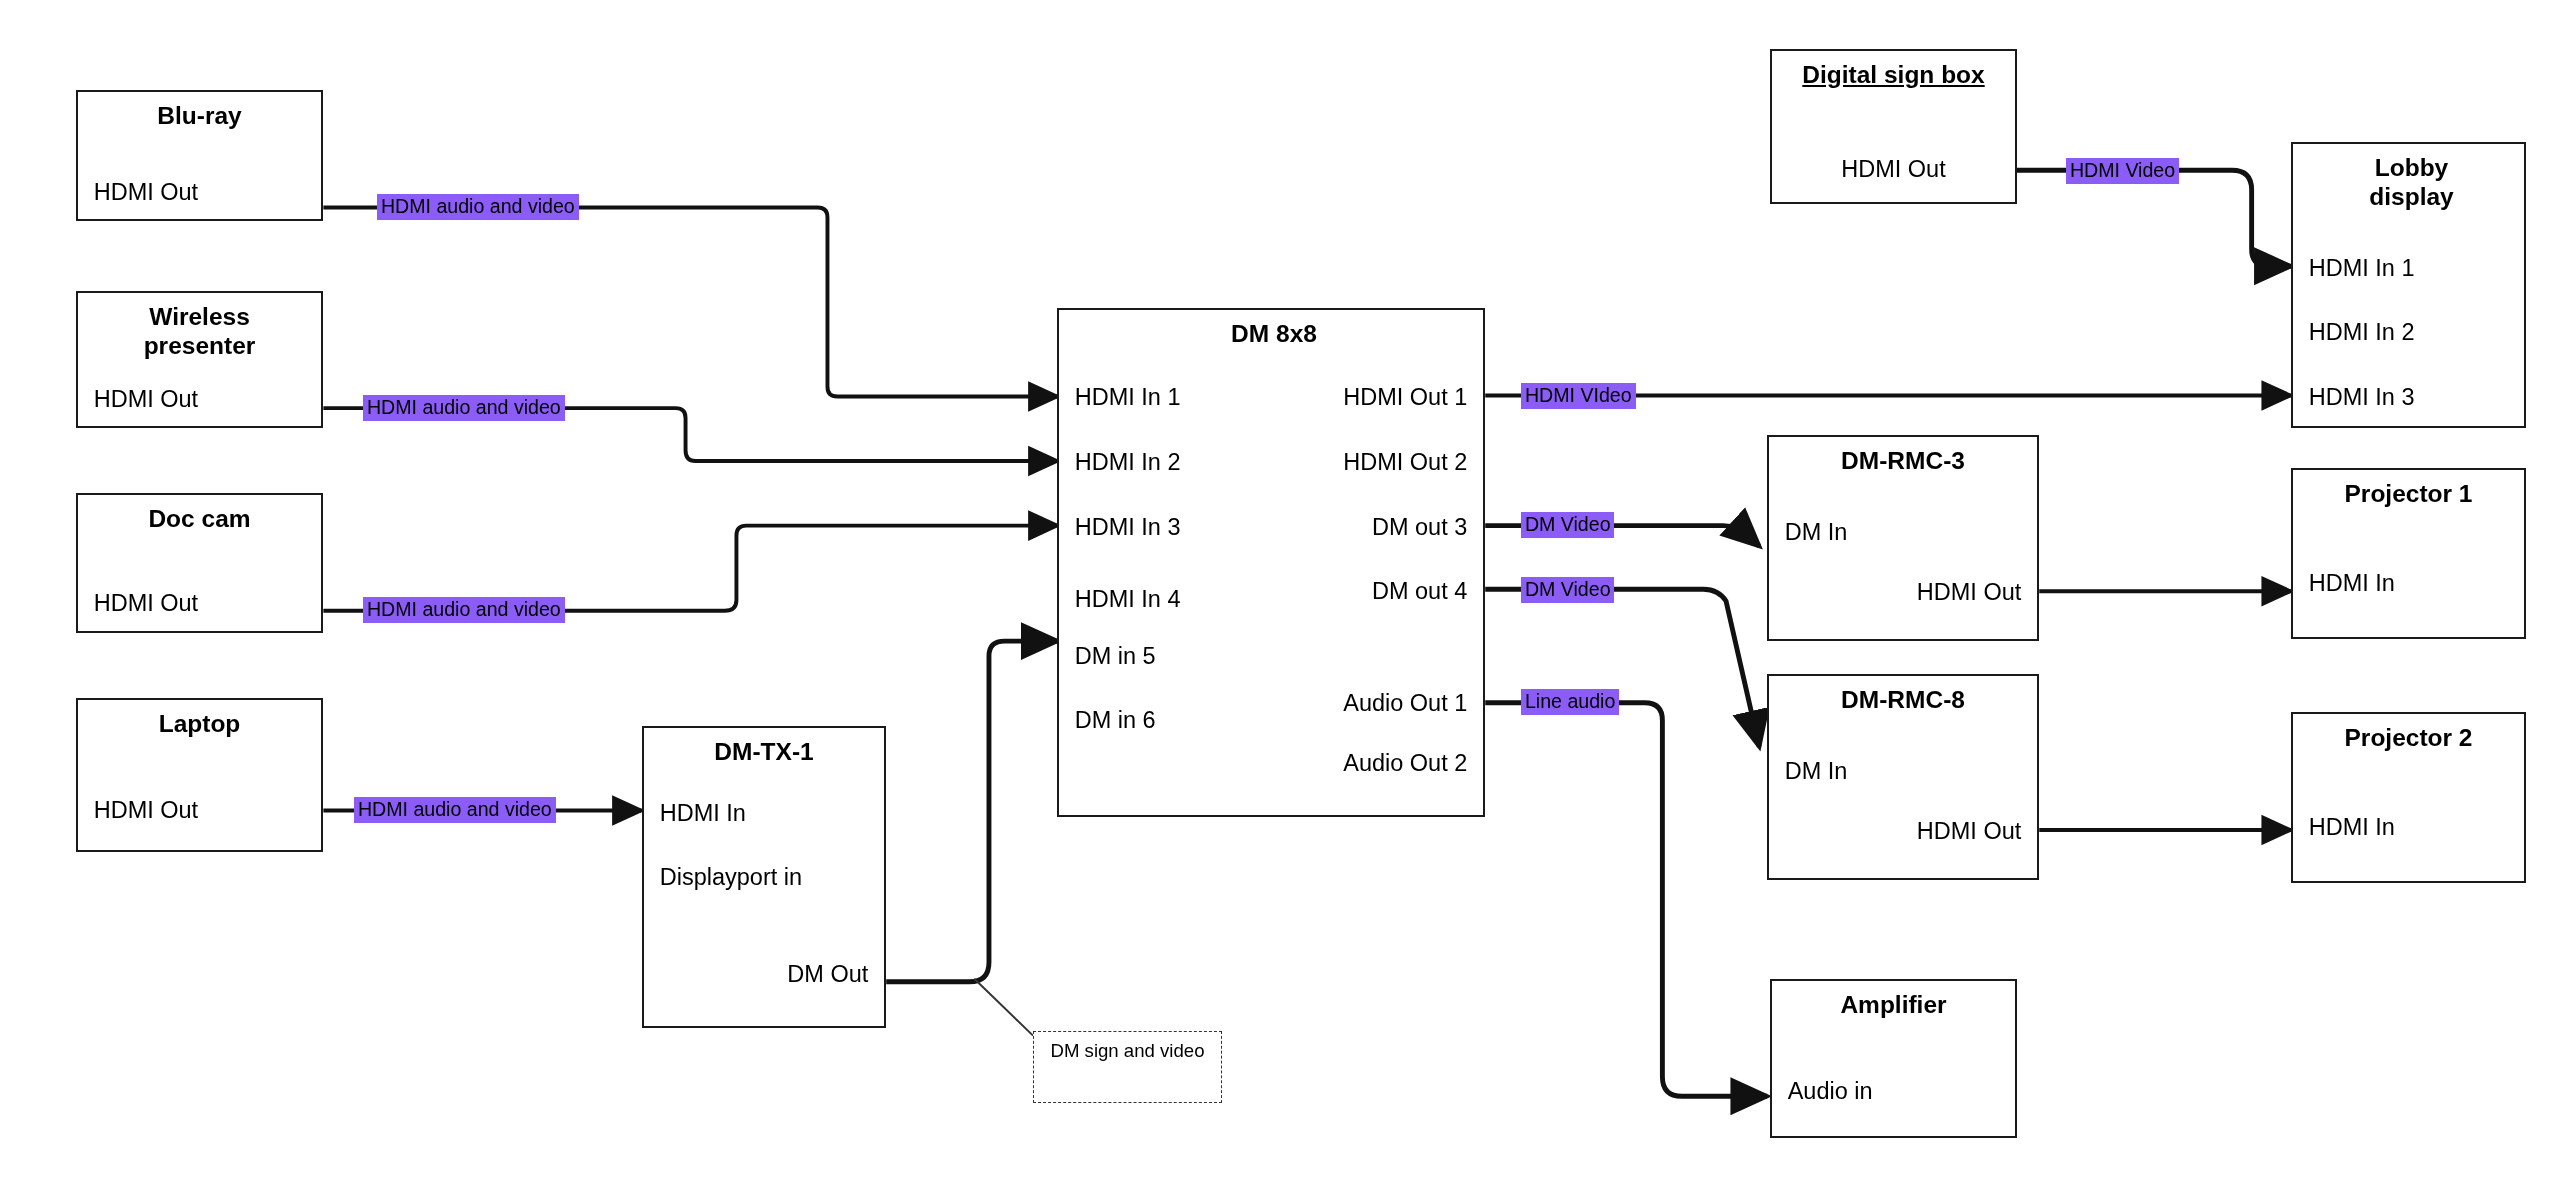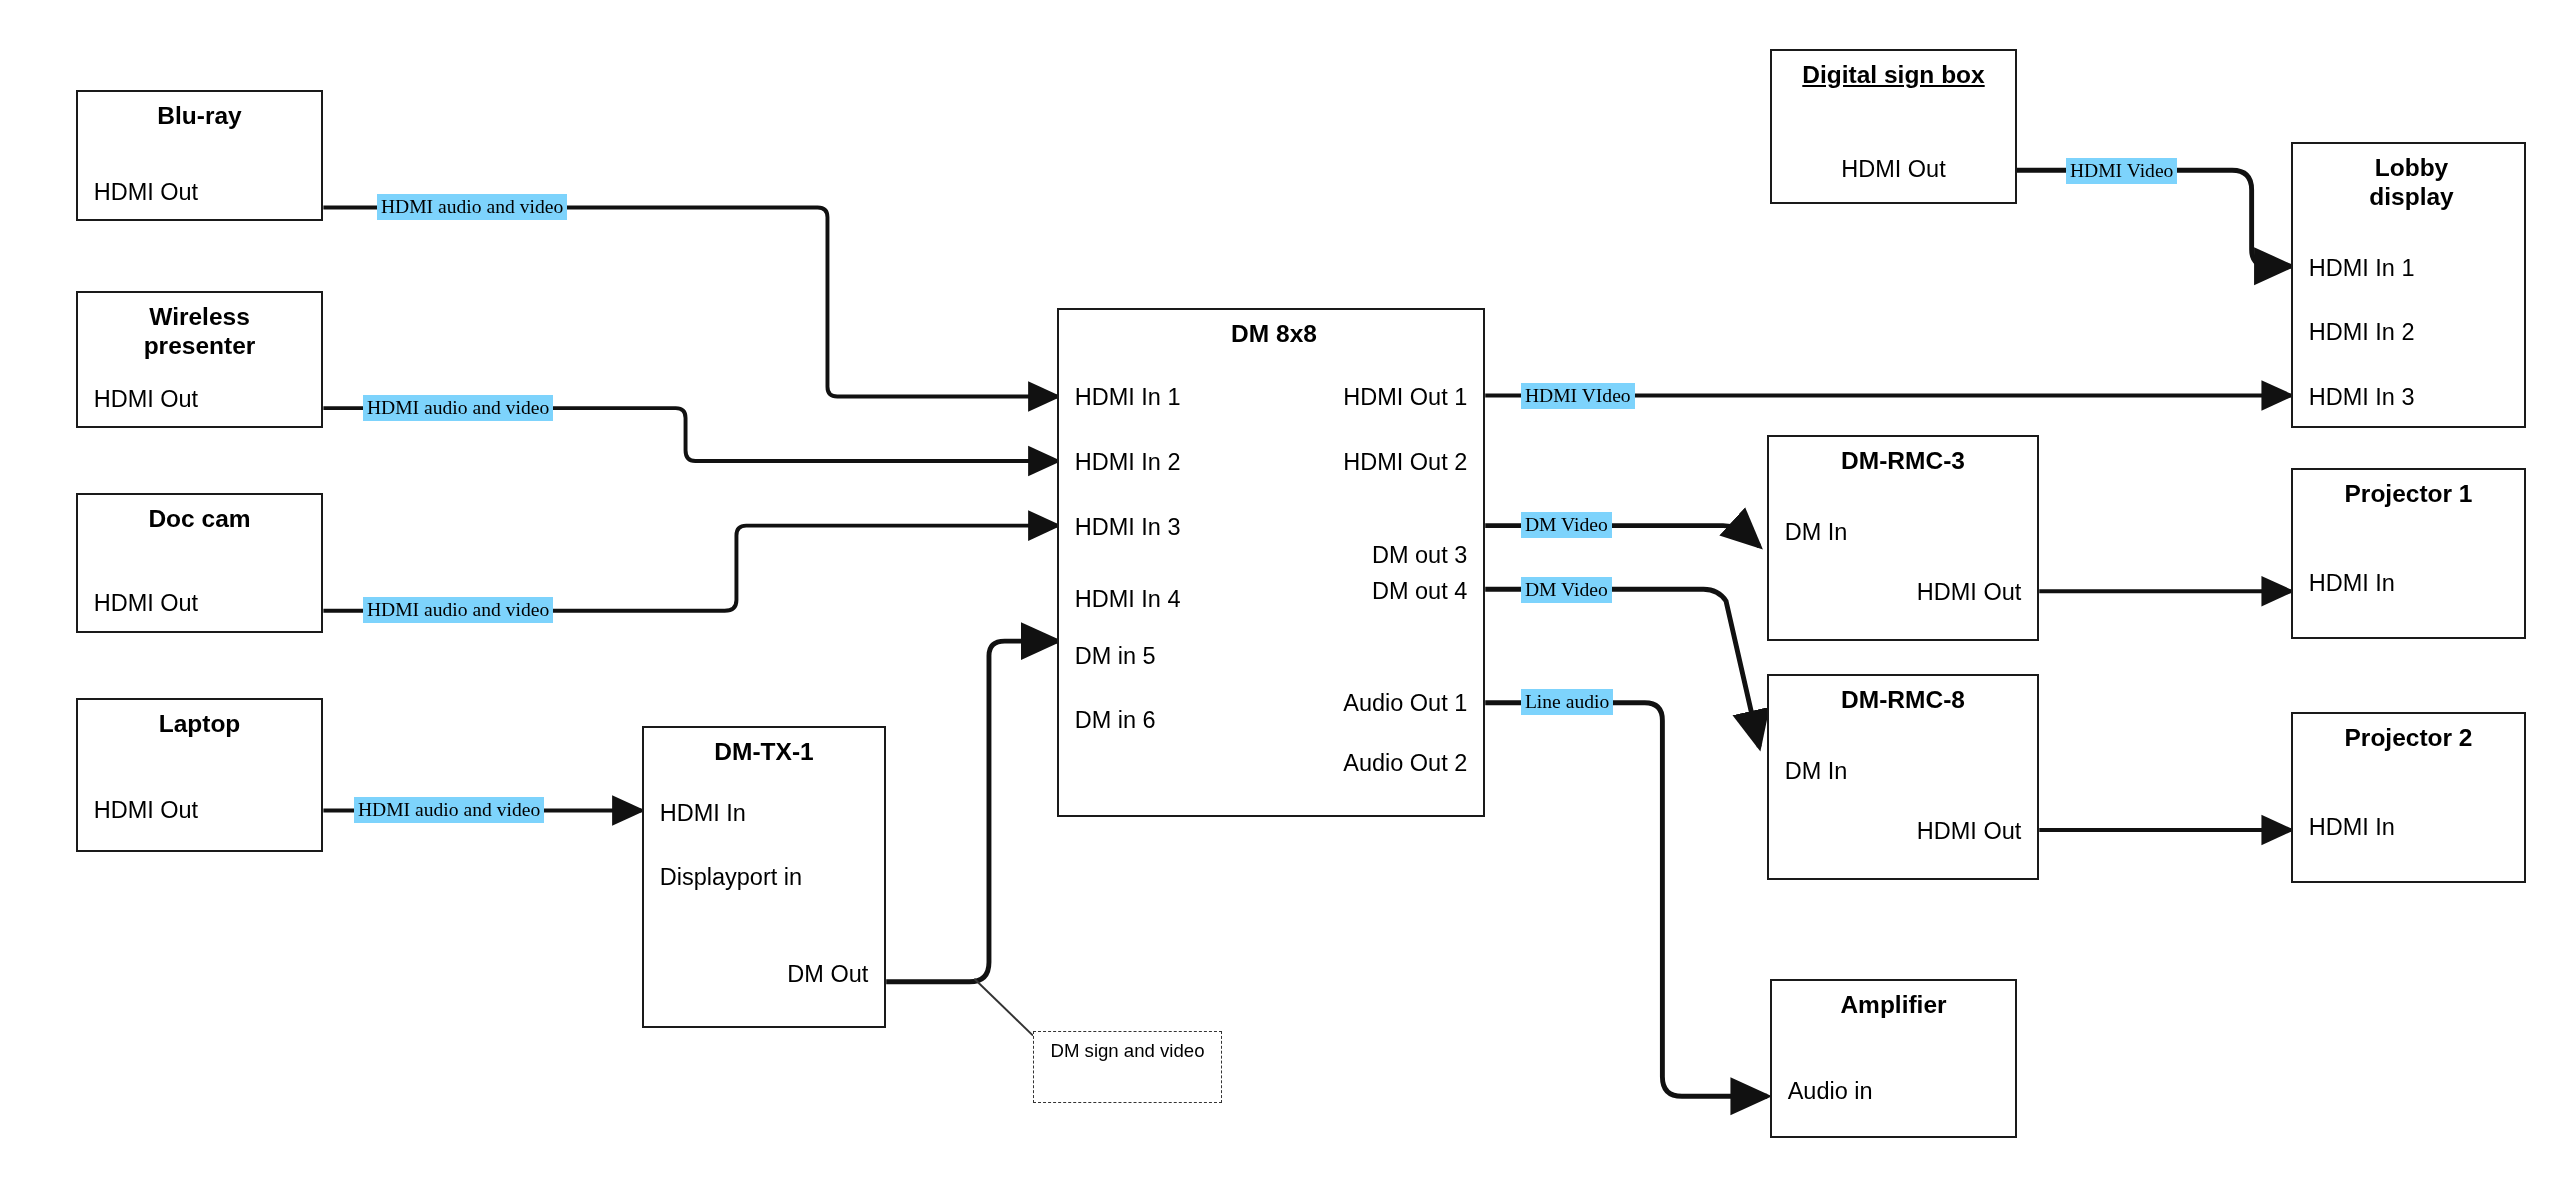--- a/index.html
+++ b/index.html
@@ -38,26 +38,25 @@
     position: absolute;
     white-space: nowrap;
   }
   .port.left { left: 15.7px; }
   .port.right { right: 15.7px; text-align: right; }
   .port.center { left: 0; right: 0; text-align: center; }
 
   .edge-label {
     position: absolute;
     font-size: 19.6px;
-    background: #7dd3fc;
+    background: #8b5cf6;
     padding: 1px 3.9px;
     white-space: nowrap;
     z-index: 5;
     line-height: 1.2;
-    font-family: Liberation Serif, serif;
   }
   .note {
     position: absolute;
     box-sizing: border-box;
     border: 1px dashed #333;
     background: #ffffff;
     font-size: 18.6px;
     text-align: center;
     line-height: 1.25;
     padding-top: 6.9px;
@@ -143,21 +142,21 @@
 
     <div class="port left" style="top:75px;">HDMI In 1</div>
     <div class="port left" style="top:140px;">HDMI In 2</div>
     <div class="port left" style="top:205px;">HDMI In 3</div>
     <div class="port left" style="top:277px;text-align:center;">HDMI In 4</div>
     <div class="port left" style="top:334px;">DM in 5</div>
     <div class="port left" style="top:398px;">DM in 6</div>
 
     <div class="port right" style="top:75px;">HDMI Out 1</div>
     <div class="port right" style="top:140px;">HDMI Out 2</div>
-    <div class="port right" style="top:205px;margin-top:28px;">DM out 3</div>
+    <div class="port right" style="top:205px;">DM out 3</div>
     <div class="port right" style="top:269px;">DM out 4</div>
     <div class="port right" style="top:381px;">Audio Out 1</div>
     <div class="port right" style="top:441px;">Audio Out 2</div>
   </div>
 
   <div class="node" style="left:1770px; top:49px; width:247px; height:155px;text-decoration:underline;">
     <div class="node-title" style="padding-left:25.5px; padding-right:25.5px;">Digital sign box</div>
     <div class="port center" style="top:106px;">HDMI Out</div>
   </div>
 

